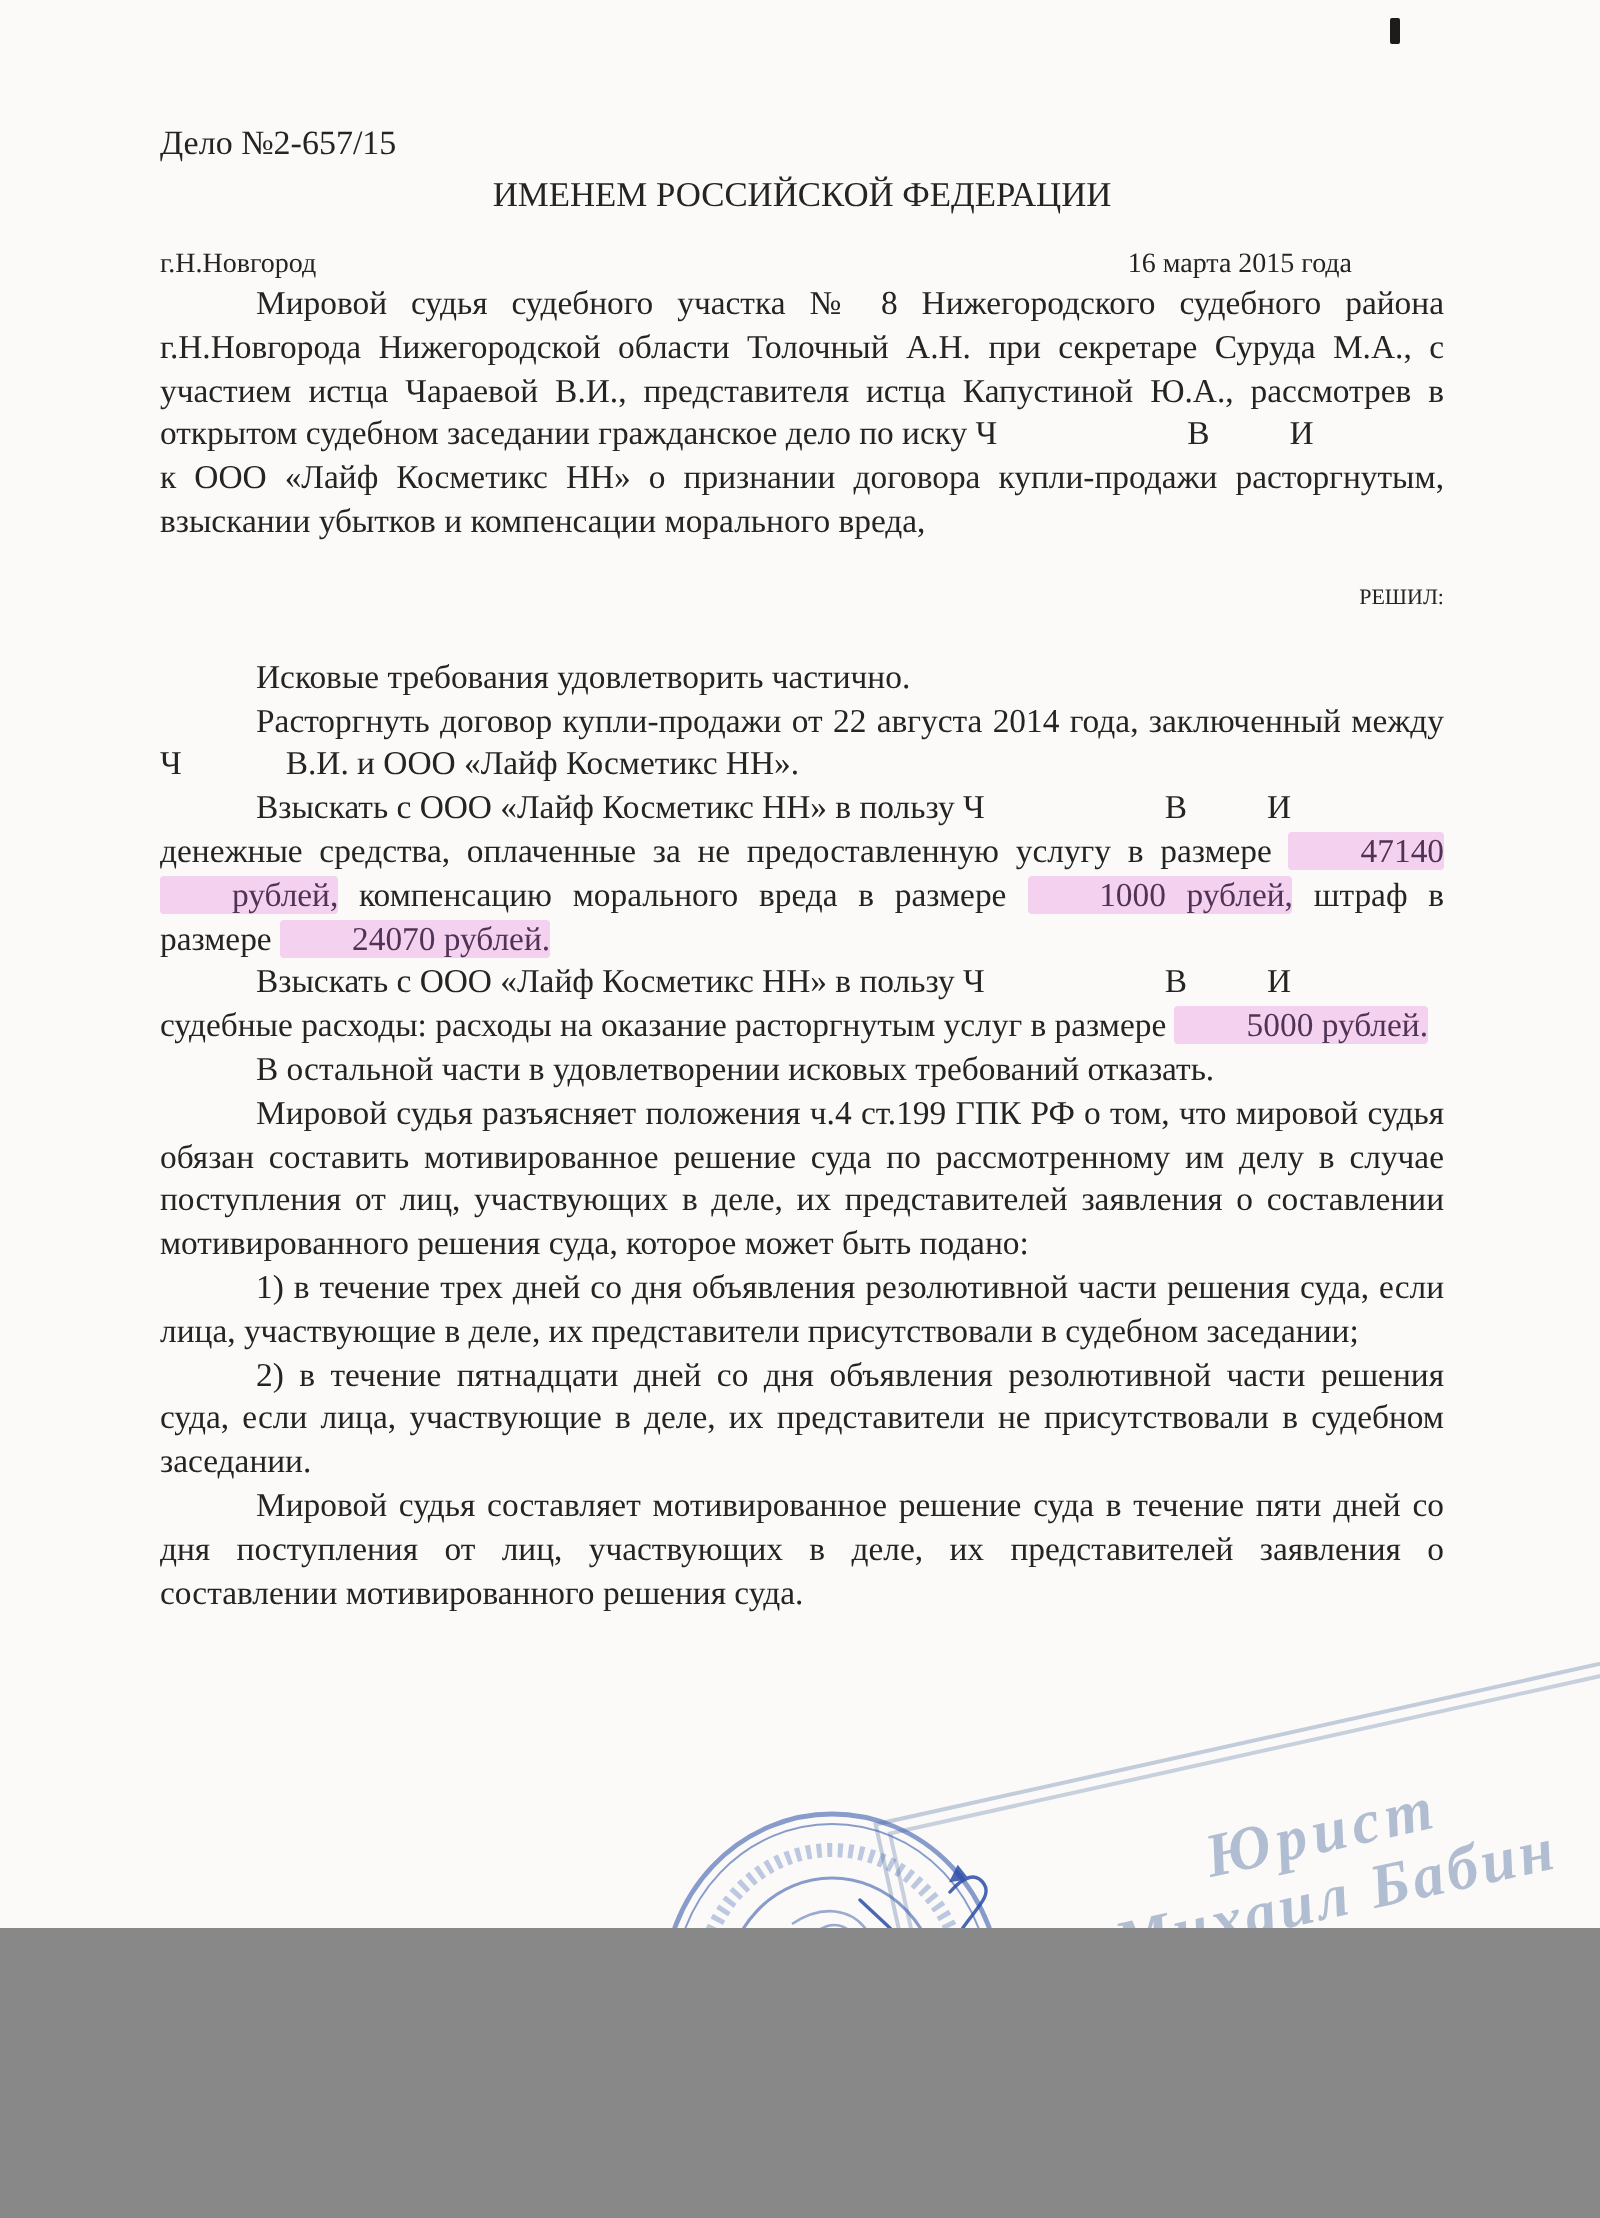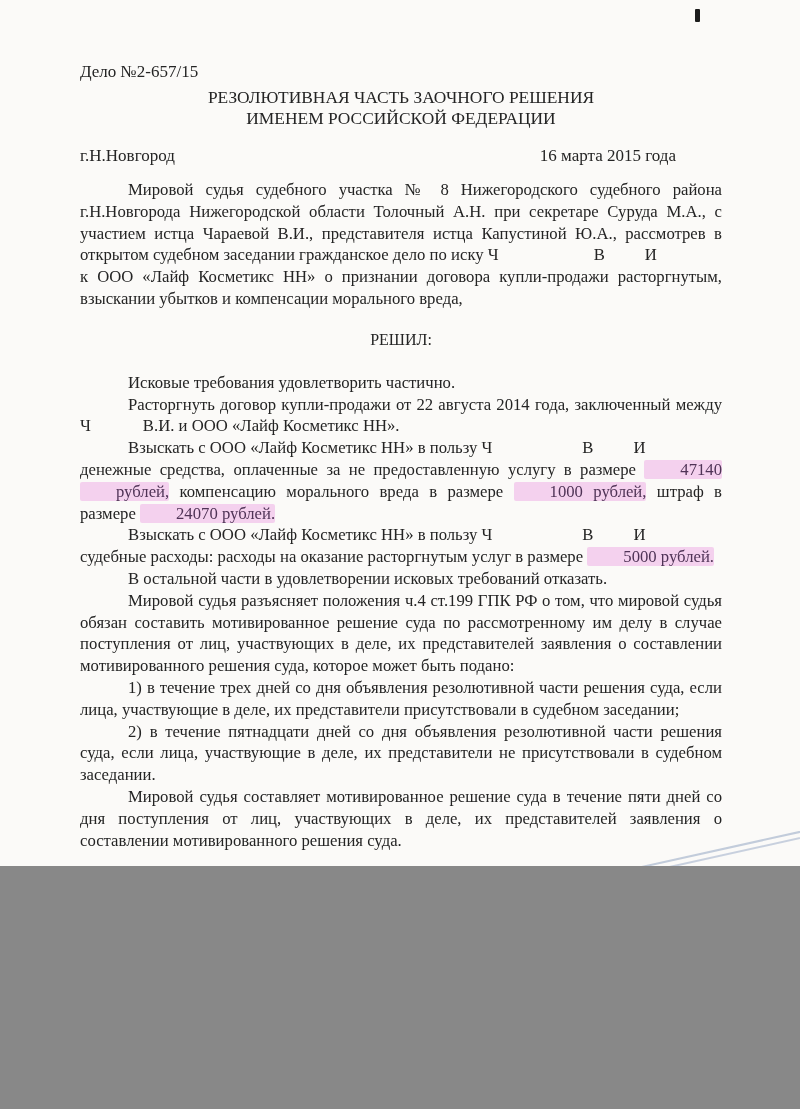--- a/index.html
+++ b/index.html
@@ -1,24 +1,24 @@
 <!DOCTYPE html>
 <html><head>
 <meta charset="utf-8">
 <style>
   html,body{margin:0;padding:0;background:#888;}
-  .page{position:relative;width:800px;height:866px;background:#fbfaf8;overflow:hidden;
+  .page{position:relative;width:800px;height:964px;background:#fbfaf8;overflow:hidden;
         font-family:"Liberation Serif","DejaVu Serif",serif;color:#242424;}
   .content{position:absolute;left:80px;top:62px;width:642px;}
   .case-number{font-size:17px;}
   .title{text-align:center;font-size:17.4px;line-height:21px;margin-top:5px;}
-  .city-date{display:flex;justify-content:space-between;font-size:17px;margin-top:17px;padding-right:46px;text-align:right;}
-  .doc-body{margin-top:13px;}
+  .city-date{display:flex;justify-content:space-between;font-size:14px;margin-top:17px;padding-right:46px;text-align:right;}
+  .doc-body{}
   .para{font-size:16.7px;line-height:21.8px;text-align:justify;text-indent:48px;}
-  .doc-heading{text-align:center;font-size:16px;margin:21px 0 23px;}
+  .doc-heading{text-align:right;font-size:11px;margin:21px 0 23px;}
   .gap{display:inline-block;height:1px;}
   .hl{background:#f4d1ee;color:#4f3356;border-radius:2px;box-decoration-break:clone;padding-left:36px;-webkit-box-decoration-break:clone;}
   
   .sig-zone{position:absolute;left:0;top:850px;width:800px;height:259px;}
   .sig-lines{position:absolute;left:80px;top:72px;font-size:17px;line-height:23px;z-index:4;}
   .signer-name{position:absolute;left:576px;top:180px;font-size:23px;z-index:5;}
   .copy-stamp{position:absolute;left:72px;top:178px;z-index:4;transform:rotate(-8deg);
       border:3.5px solid rgba(70,132,196,.8);border-radius:3px;padding:2px 12px 4px 12px;
       color:rgba(70,132,196,.88);font-family:"Liberation Sans","DejaVu Sans",sans-serif;
       font-weight:bold;text-align:center;}
@@ -39,21 +39,20 @@
 </style>
 </head>
 <body>
 
 <div class="page">
   <div class="artifact"></div>
 
   <div class="content">
     <div class="case-number">Дело №2-657/15</div>
     <div class="title">
-      <div>РЕЗОЛЮТИВНАЯ ЧАСТЬ ЗАОЧНОГО РЕШЕНИЯ</div>
       <div>ИМЕНЕМ РОССИЙСКОЙ ФЕДЕРАЦИИ</div>
     </div>
     <div class="city-date">
       <span>г.Н.Новгород</span>
       <span>16 марта 2015 года</span>
     </div>
     <div class="doc-body">
         <div class="para"><span>Мировой судья судебного участка № 8 Нижегородского судебного района г.Н.Новгорода Нижегородской области Толочный А.Н. при секретаре Суруда М.А., с участием истца Чараевой В.И., представителя истца Капустиной Ю.А., рассмотрев в открытом судебном заседании гражданское дело по иску Ч</span><span class="gap" style="width: 95px;"></span><span>В</span><span class="gap" style="width: 40px;"></span><span>И</span><br><span>к ООО «Лайф Косметикс НН» о признании договора купли-продажи расторгнутым, взыскании убытков и компенсации морального вреда,</span></div>
         <div class="doc-heading">РЕШИЛ:</div>
         <div class="para"><span>Исковые требования удовлетворить частично.</span></div>

